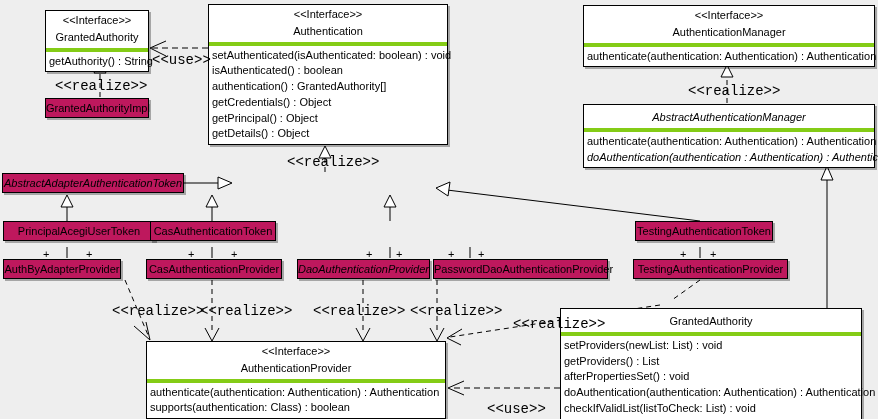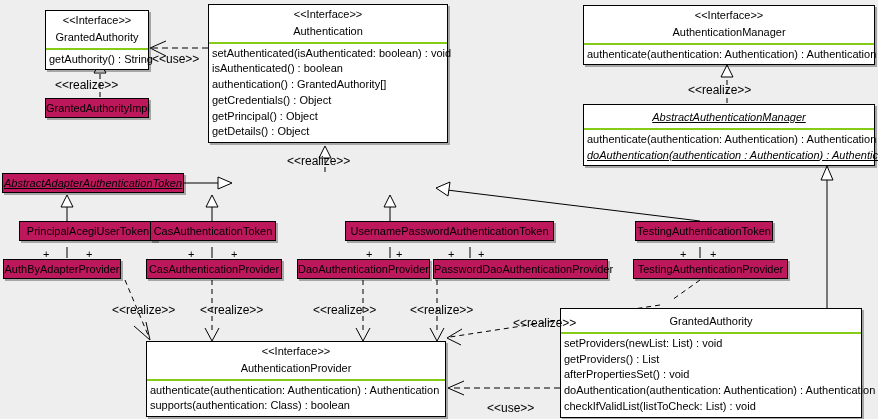--- a/index.html
+++ b/index.html
@@ -33,23 +33,23 @@
   }
   .uml-header .stereo {
     display: block;
     font-size: 11px;
   }
   .uml-header .cname {
     display: block;
     font-size: 11px;
     padding-top: 3px;
   }
-  .italic { font-style: italic; text-decoration: underline; }
+  .italic { font-style: italic; }
   .uml-members {
-    border-top: 2px solid #84cc16;
+    border-top: 4px solid #84cc16;
     padding: 2px 0 2px 0;
     overflow: visible;
     white-space: nowrap;
   }
   .uml-members .m {
     padding: 1px 2px 1px 3px;
     white-space: nowrap;
     font-size: 11px;
   }
   .simple-box {
@@ -61,24 +61,25 @@
     font-size: 11px;
     color: #000000;
     white-space: nowrap;
     text-align: center;
     line-height: 18px;
     height: 20px;
     overflow: visible;
   }
   .lbl {
     position: absolute;
-    font-size: 12px;
+    font-size: 14px;
     color: #000000;
     white-space: nowrap;
     background: transparent;
+    font-family: Liberation Mono, monospace;
   }
   .plus {
     position: absolute;
     font-size: 11px;
     color: #000000;
     line-height: 10px;
   }
   svg.overlay {
     position: absolute;
     left: 0; top: 0;
@@ -201,31 +202,28 @@
       <div class="m">authenticate(authentication: Authentication) : Authentication</div>
       <div class="m italic">doAuthentication(authentication : Authentication) : Authentication</div>
     </div>
   </div>
 
   <div class="simple-box italic" style="left:2px; top:173px; width:182px;">
     <span>AbstractAdapterAuthenticationToken</span>
   </div>
 
 
-  <div class="simple-box" style="left:19px; top:221px; width:138px;">
+  <div class="simple-box" style="left:3px; top:221px; width:152px;">
     <span>PrincipalAcegiUserToken</span>
   </div>
 
   <div class="simple-box" style="left:150px; top:221px; width:126px;">
     <span>CasAuthenticationToken</span>
   </div>
 
-  <div class="simple-box" style="left:345px; top:221px; width:209px;">
-    <span>UsernamePasswordAuthenticationToken</span>
-  </div>
 
   <div class="simple-box" style="left:635px; top:221px; width:138px;">
     <span>TestingAuthenticationToken</span>
   </div>
 
   <div class="plus" style="left:43px; top:249px;">+</div>
   <div class="plus" style="left:86px; top:249px;">+</div>
   <div class="plus" style="left:188px; top:249px;">+</div>
   <div class="plus" style="left:231px; top:249px;">+</div>
   <div class="plus" style="left:366px; top:249px;">+</div>
@@ -236,21 +234,21 @@
   <div class="plus" style="left:710px; top:249px;">+</div>
 
   <div class="simple-box" style="left:3px; top:259px; width:118px;">
     <span>AuthByAdapterProvider</span>
   </div>
 
   <div class="simple-box" style="left:146px; top:259px; width:136px;">
     <span>CasAuthenticationProvider</span>
   </div>
 
-  <div class="simple-box" style="left:297px; top:259px; width:133px;">
+  <div class="simple-box" style="left:297px; top:259px; width:133px;font-style:italic;">
     <span>DaoAuthenticationProvider</span>
   </div>
 
   <div class="simple-box" style="left:433px; top:259px; width:175px;">
     <span>PasswordDaoAuthenticationProvider</span>
   </div>
 
   <div class="simple-box" style="left:633px; top:259px; width:155px;">
     <span>TestingAuthenticationProvider</span>
   </div>

